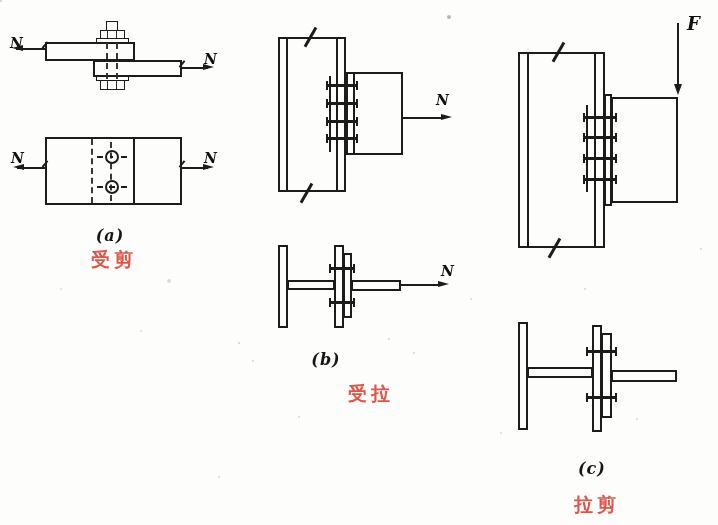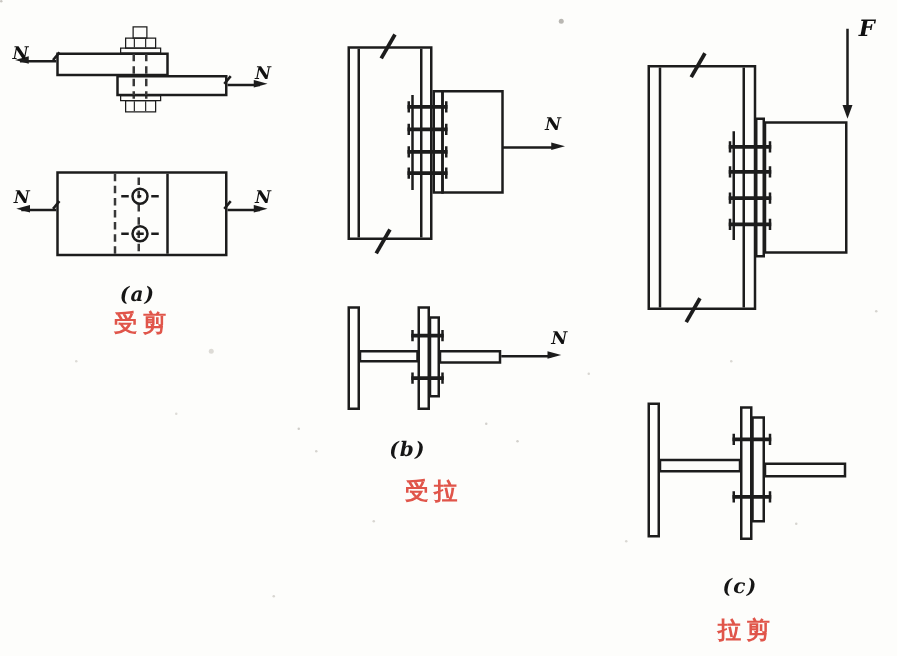--- a/index.html
+++ b/index.html
@@ -136,21 +136,21 @@
 
       <div class="bolt" style="left:329px;top:267px;width:26px;"></div>
       <div class="bolt" style="left:329px;top:301px;width:26px;"></div>
 
       <div class="ln" style="left:401px;top:284px;width:40px;height:2px;"></div>
       <div class="ah-r" style="left:438px;top:281px;"></div>
       <div class="force" style="left:441px;top:264px;">N</div>
     </div>
 
     <div class="plabel" style="left:310px;top:352px;width:32px;text-align:center;">(b)</div>
-    <div class="cap" style="left:324px;top:384px;">受拉</div>
+    <div class="cap" style="left:348px;top:384px;">受拉</div>
   </div>
 
   <div class="grp">
 
     <div class="grp">
       <div class="box" style="left:518px;top:52px;width:87px;height:196px;"></div>
       <div class="ln" style="left:527px;top:54px;width:2px;height:192px;"></div>
       <div class="ln" style="left:594px;top:54px;width:2px;height:192px;"></div>
       <div class="ln" style="left:586px;top:105px;width:2px;height:87px;"></div>
       <div class="slash" style="left:557px;top:41px;"></div>

